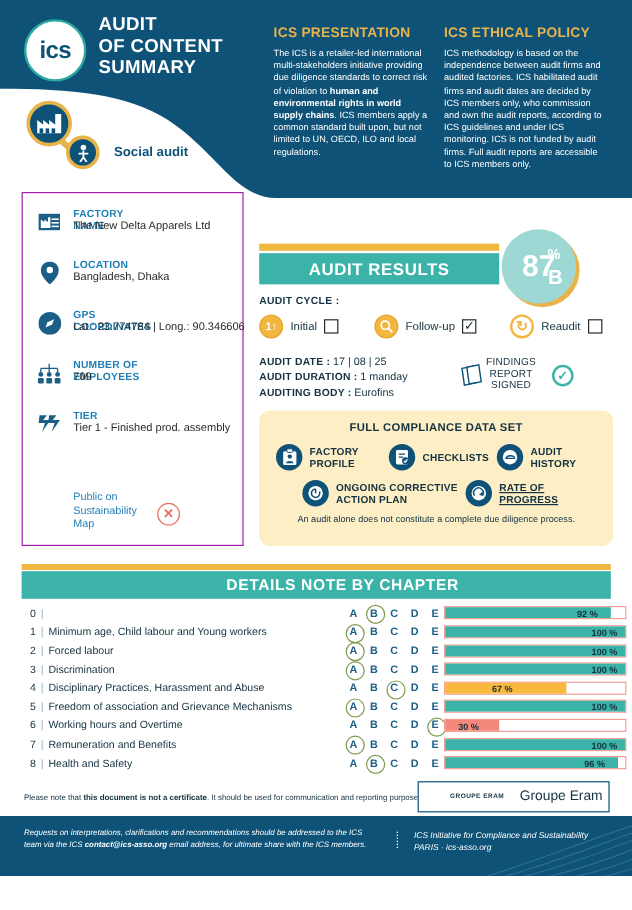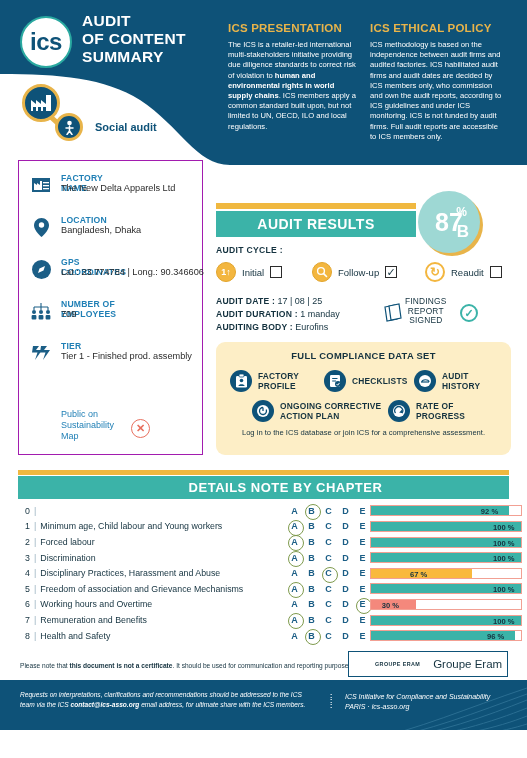--- a/index.html
+++ b/index.html
@@ -21,21 +21,21 @@
     position: absolute; left: 0; top: 0; width: 527px; height: 165px;
   }
   .ics-logo {
     position: absolute; left: 20px; top: 16px;
     width: 52px; height: 52px; border-radius: 50%;
     background: #ffffff;
     border: 2px solid #2aa9a0;
     display: flex; align-items: center; justify-content: center;
   }
   .ics-logo-txt {
-    font-size: 24px; font-weight: bold; color: #0e5278;
+    font-size: 20px; font-weight: bold; color: #0e5278;
     letter-spacing: -0.5px; line-height: 1;
   }
   .header-title {
     position: absolute; left: 82px; top: 12px;
     color: #ffffff; font-size: 15.5px; font-weight: bold;
     line-height: 18px; letter-spacing: 0.3px;
   }
 
   .factory-chip {
     position: absolute; left: 22px; top: 84px;
@@ -523,26 +523,26 @@
   </div>
 
   <div class="comp-item" style="left:172px; top:58px;">
     <div class="comp-icon">
       <svg width="14" height="14" viewBox="0 0 14 14">
         <circle cx="7" cy="7" r="6" fill="#ffffff"></circle>
         <path d="M3.5,9 A4,4 0 1,1 10,9" stroke="#0e5278" stroke-width="1.3" fill="none"></path>
         <path d="M10,5.5 L10.6,9.2 L7.2,8.6 Z" fill="#0e5278"></path>
       </svg>
     </div>
-    <div class="comp-lbl" style="white-space:pre-line;">RATE OF
+    <div class="comp-lbl" style="white-space:pre-line;text-decoration:underline;">RATE OF
 PROGRESS</div>
   </div>
 
   <div class="comp-note">
-    <div>Log in to the ICS database or join ICS for a comprehensive assessment.</div>
+    <div>An audit alone does not constitute a complete due diligence process.</div>
   </div>
 </div>
 
 <div class="dt-goldbar"></div>
 <div class="dt-banner">DETAILS NOTE BY CHAPTER</div>
 <div class="dt-rows" id="details-rows">
     <div class="dt-row">
       <span class="dt-num">0</span>
       <span class="dt-sep">|</span>
       <span class="dt-grades">

